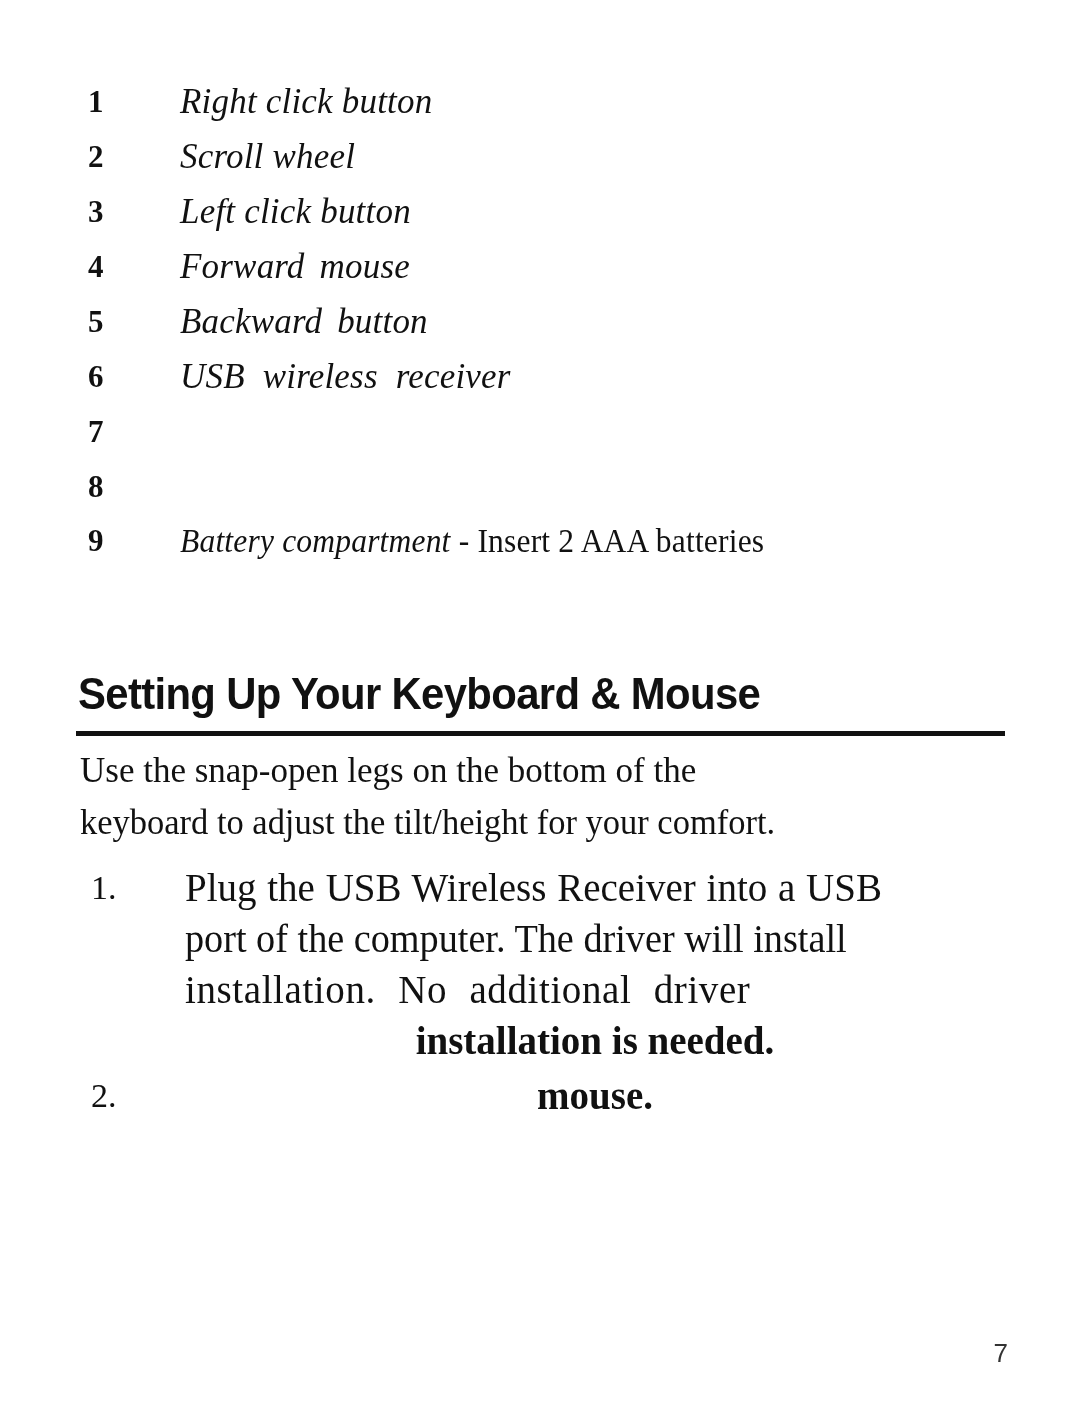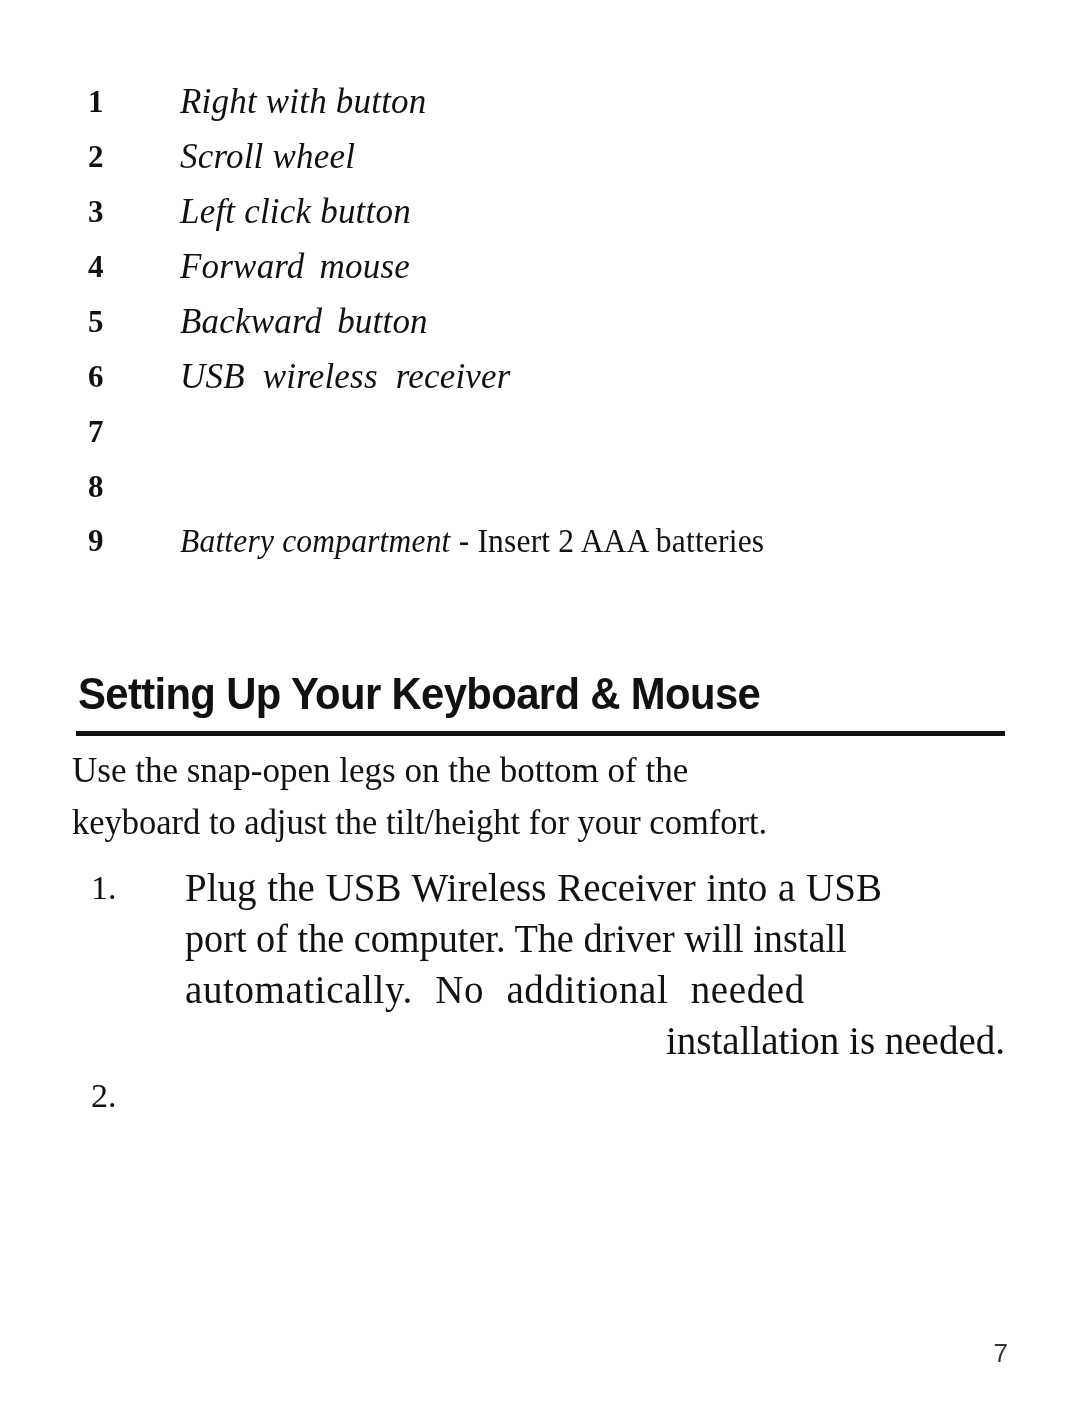--- a/index.html
+++ b/index.html
@@ -101,21 +101,21 @@
     left: 76px;
     top: 731px;
     width: 929px;
     height: 5px;
     background: #111111;
   }
 
   
   .intro-para {
     position: absolute;
-    left: 72px;
+    left: 80px;
     top: 745px;
     width: 926px;
     font-size: 35px;
     line-height: 52px;
     text-align: justify;
     text-justify: inter-word;
   }
   .intro-para .tight {
     display: block;
     transform: scaleX(0.985);
@@ -150,21 +150,21 @@
     font-size: 39px;
     line-height: 51px;
     text-align: justify;
     text-justify: inter-word;
   }
   .step-text > span { display: block; }
   .step-text .ln-just {
     text-align: justify;
     text-justify: inter-word;
   }
-  .step-text .ln-last { text-align: right; }
+  .step-text .ln-last { text-align: center; font-weight: bold; }
   .step-text .sp1 { word-spacing: 1px; }
   .step-text .sp2 { word-spacing: 12px; letter-spacing: 0.6px; }
   .step-text .sp3 { word-spacing: 7px; }
   .step-text .sp-tight { transform: scaleX(0.98); transform-origin: left center; }
 
   
   .page-number {
     position: absolute;
     left: 0;
     top: 1338px;
@@ -177,21 +177,21 @@
 </style>
 </head>
 <body>
 
 <div class="page">
 
   <div class="parts-list">
 
     <div class="part-row">
       <div class="part-num">1</div>
-      <div class="part-text">Right with button</div>
+      <div class="part-text">Right click button</div>
     </div>
 
     <div class="part-row">
       <div class="part-num">2</div>
       <div class="part-text">Scroll wheel</div>
     </div>
 
     <div class="part-row">
       <div class="part-num">3</div>
       <div class="part-text">Left click button</div>
@@ -235,28 +235,29 @@
     <span class="tight">keyboard to adjust the tilt/height for your comfort.</span>
   </div>
 
   <div class="steps">
 
     <div class="step-row">
       <div class="step-num">1.</div>
       <div class="step-text">
         <span class="ln-just sp1">Plug the USB Wireless Receiver into a USB</span>
         <span class="ln-just sp-tight">port of the computer.  The driver will install</span>
-        <span class="ln-just sp2">automatically. No additional needed</span>
+        <span class="ln-just sp2">installation. No additional driver</span>
         <span class="ln-last">installation is needed.</span>
       </div>
     </div>
 
     <div class="step-row">
       <div class="step-num">2.</div>
       <div class="step-text">
+        <span class="ln-last">mouse.</span>
       </div>
     </div>
 
   </div>
 
   <div class="page-number">7</div>
 
 </div>
 
 </body></html>

